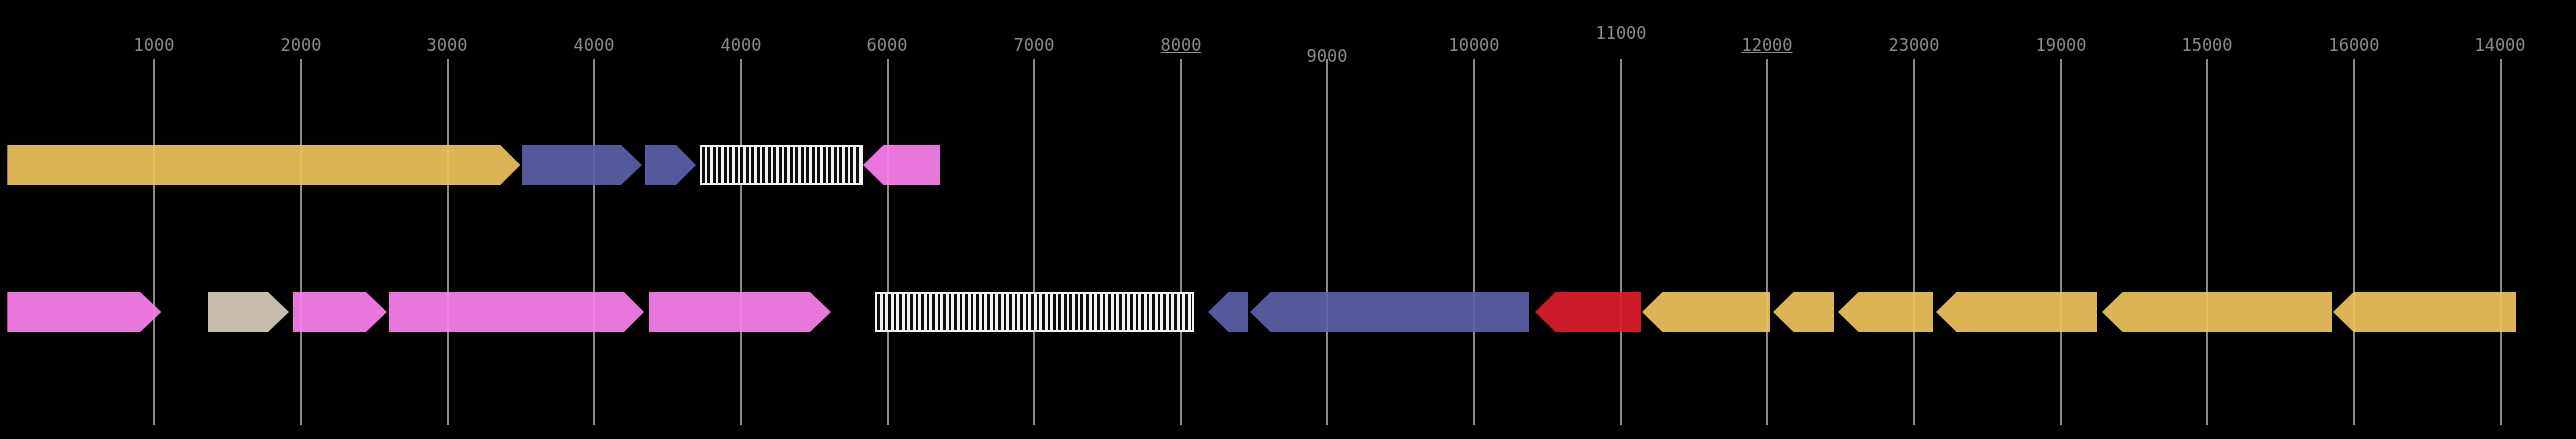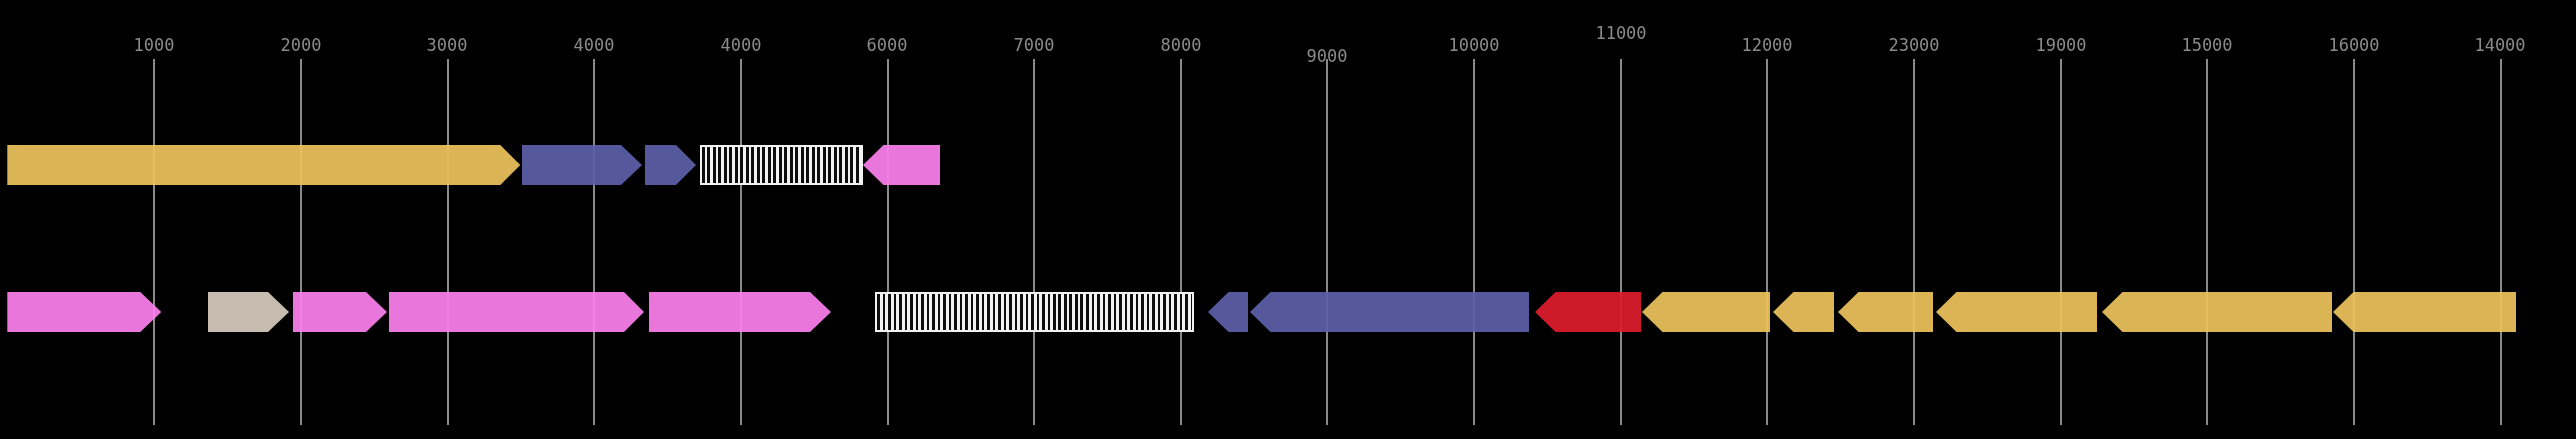--- a/index.html
+++ b/index.html
@@ -43,29 +43,29 @@
       <div class="tick-label" style="left: 447px; top: 34px; color: rgb(138, 138, 138);">3000</div>
       <div class="gridline" style="left: 447px; top: 59px; height: 366px; background: rgb(138, 138, 138);"></div>
       <div class="tick-label" style="left: 594px; top: 34px; color: rgb(138, 138, 138);">4000</div>
       <div class="gridline" style="left: 593px; top: 59px; height: 366px; background: rgb(138, 138, 138);"></div>
       <div class="tick-label" style="left: 741px; top: 34px; color: rgb(138, 138, 138);">4000</div>
       <div class="gridline" style="left: 740px; top: 59px; height: 366px; background: rgb(138, 138, 138);"></div>
       <div class="tick-label" style="left: 887px; top: 34px; color: rgb(138, 138, 138);">6000</div>
       <div class="gridline" style="left: 887px; top: 59px; height: 366px; background: rgb(138, 138, 138);"></div>
       <div class="tick-label" style="left: 1034px; top: 34px; color: rgb(138, 138, 138);">7000</div>
       <div class="gridline" style="left: 1033px; top: 59px; height: 366px; background: rgb(138, 138, 138);"></div>
-      <div class="tick-label" style="left: 1181px; top: 34px; color: rgb(138, 138, 138);">8000</div>
+      <div class="tick-label" style="left: 1181px; top: 34px; color: rgb(138, 138, 138); text-decoration: underline;">8000</div>
       <div class="gridline" style="left: 1180px; top: 59px; height: 366px; background: rgb(138, 138, 138);"></div>
       <div class="tick-label" style="left: 1327px; top: 34px; color: rgb(138, 138, 138); margin-top: 11px;">9000</div>
       <div class="gridline" style="left: 1326px; top: 59px; height: 366px; background: rgb(138, 138, 138);"></div>
       <div class="tick-label" style="left: 1474px; top: 34px; color: rgb(138, 138, 138);">10000</div>
       <div class="gridline" style="left: 1473px; top: 59px; height: 366px; background: rgb(138, 138, 138);"></div>
       <div class="tick-label" style="left: 1621px; top: 22px; color: rgb(138, 138, 138);">11000</div>
       <div class="gridline" style="left: 1620px; top: 59px; height: 366px; background: rgb(138, 138, 138);"></div>
-      <div class="tick-label" style="left: 1767px; top: 34px; color: rgb(138, 138, 138);">12000</div>
+      <div class="tick-label" style="left: 1767px; top: 34px; color: rgb(138, 138, 138); text-decoration: underline;">12000</div>
       <div class="gridline" style="left: 1766px; top: 59px; height: 366px; background: rgb(138, 138, 138);"></div>
       <div class="tick-label" style="left: 1914px; top: 34px; color: rgb(138, 138, 138);">23000</div>
       <div class="gridline" style="left: 1913px; top: 59px; height: 366px; background: rgb(138, 138, 138);"></div>
       <div class="tick-label" style="left: 2061px; top: 34px; color: rgb(138, 138, 138);">19000</div>
       <div class="gridline" style="left: 2060px; top: 59px; height: 366px; background: rgb(138, 138, 138);"></div>
       <div class="tick-label" style="left: 2207px; top: 34px; color: rgb(138, 138, 138);">15000</div>
       <div class="gridline" style="left: 2206px; top: 59px; height: 366px; background: rgb(138, 138, 138);"></div>
       <div class="tick-label" style="left: 2354px; top: 34px; color: rgb(138, 138, 138);">16000</div>
       <div class="gridline" style="left: 2353px; top: 59px; height: 366px; background: rgb(138, 138, 138);"></div>
       <div class="tick-label" style="left: 2500px; top: 34px; color: rgb(138, 138, 138);">14000</div>

